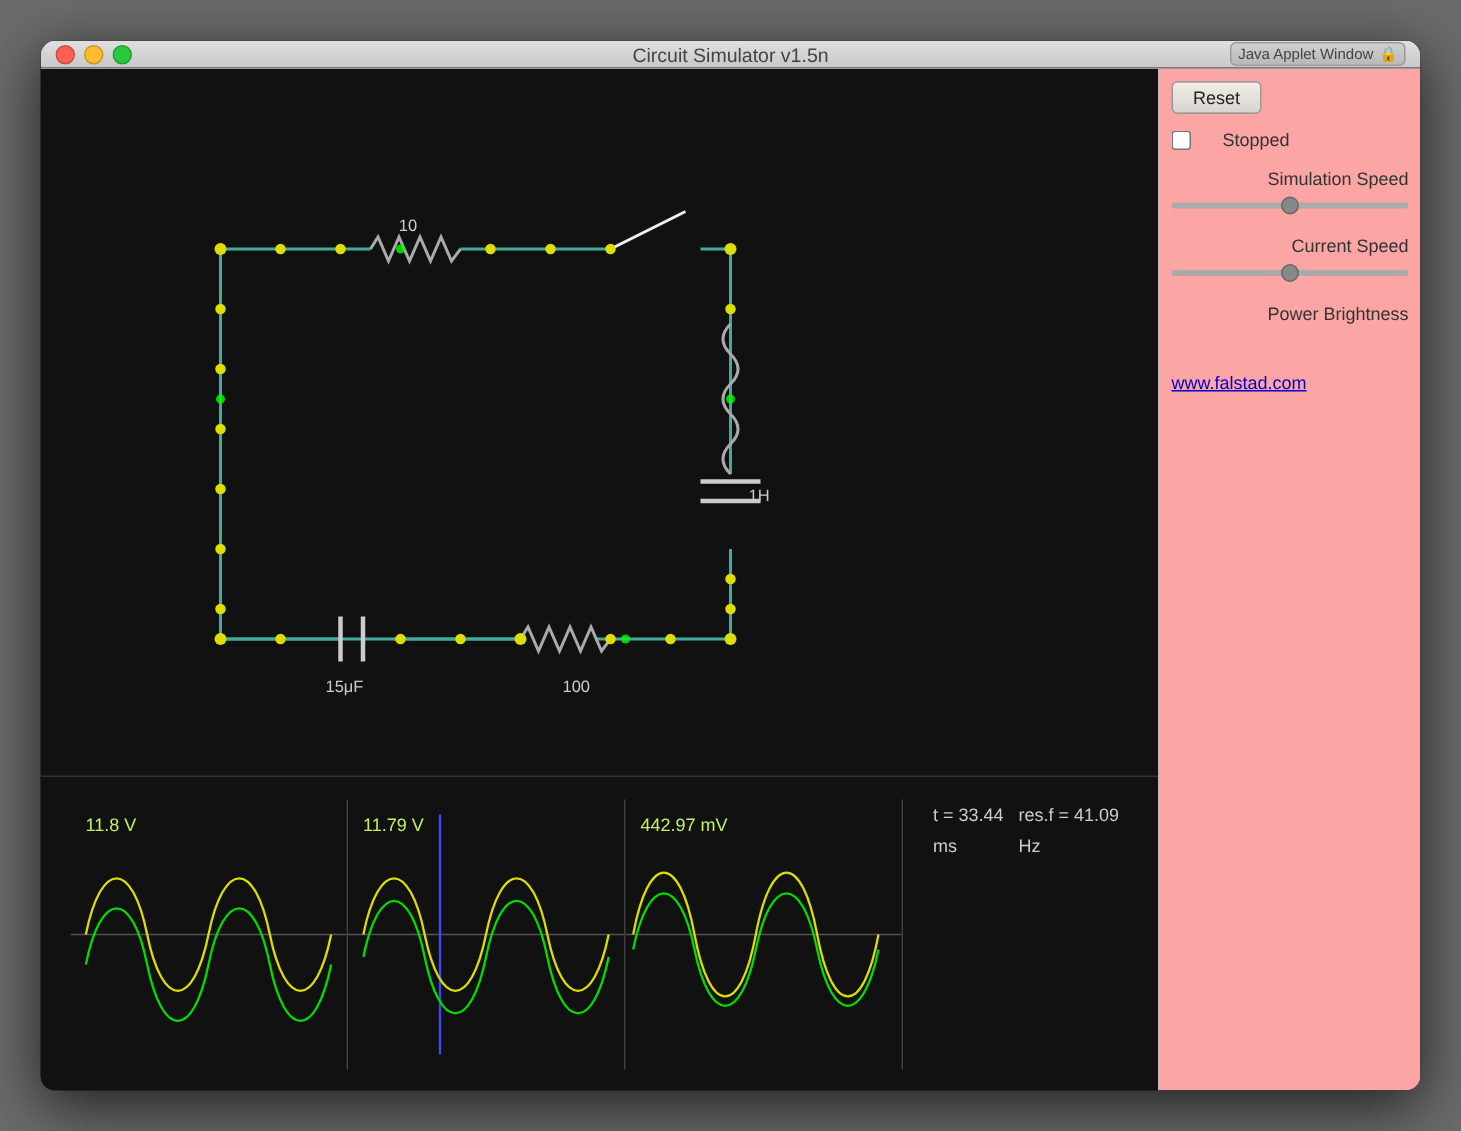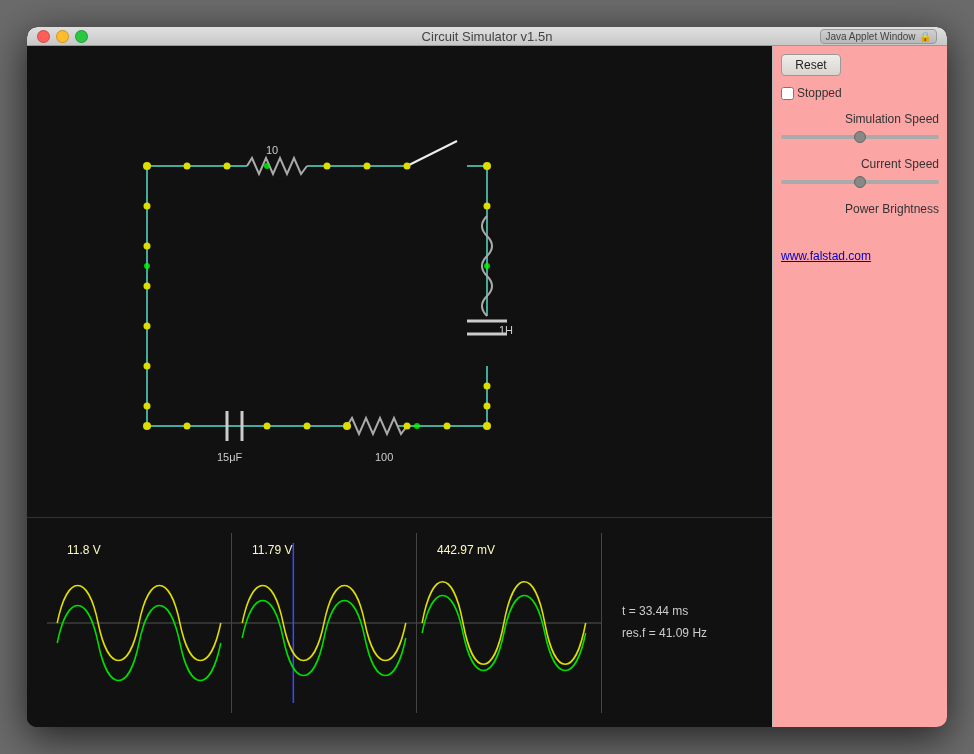--- a/index.html
+++ b/index.html
@@ -102,29 +102,28 @@
       height: 180px;
       position: relative;
       border-right: 1px solid #444;
     }
     .scope-panel:last-of-type {
       border-right: none;
     }
     .scope-label {
       position: absolute;
       top: 10px;
-      left: 20px;
-      color: #fef9c3;
+      left: 10px;
+      color: #bef264;
       font-size: 12px;
     }
     .scope-info {
       flex: 0 0 150px;
       height: 180px;
       display: flex;
-      flex-direction: column;
       justify-content: center;
       padding-left: 20px;
       color: #ccc;
       font-size: 12px;
       line-height: 1.8;
     }
     .sidebar {
       width: 175px;
       background: #fca5a5;
       border-left: 1px solid #bbb;
@@ -139,21 +138,21 @@
       border-radius: 4px;
       padding: 3px 12px;
       font-size: 12px;
       cursor: pointer;
       color: #222;
       width: 60px;
     }
     .checkbox-row {
       display: flex;
       align-items: center;
-      gap: 3px;
+      gap: 21px;
       font-size: 12px;
       color: #333;
       margin-top: 4px;
     }
     .sidebar-label {
       font-size: 12px;
       color: #333;
       margin-top: 6px;
       text-align: right;
     }

